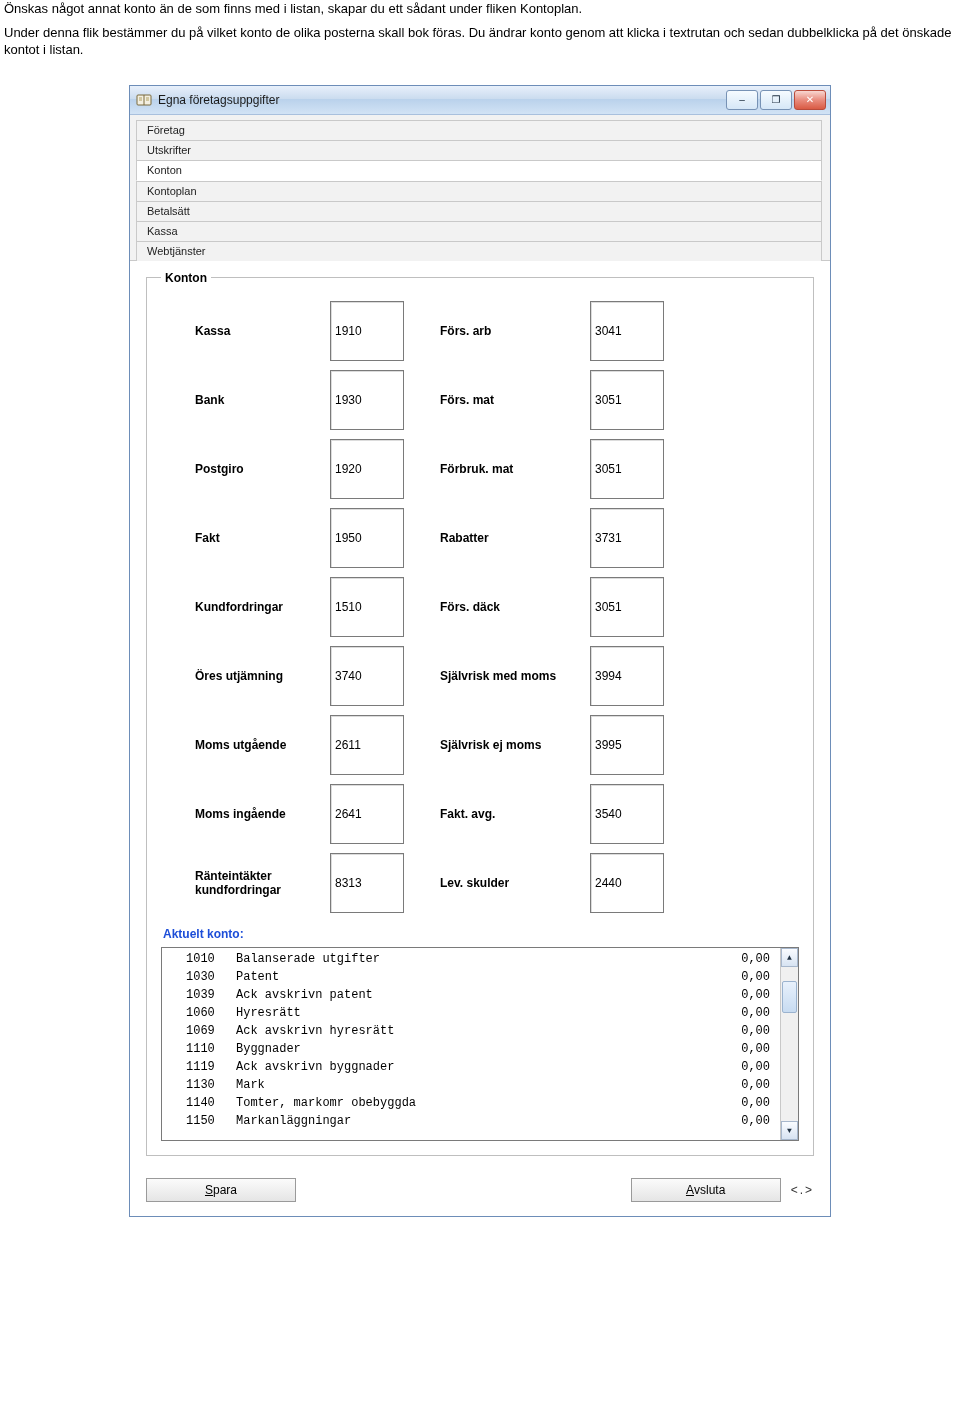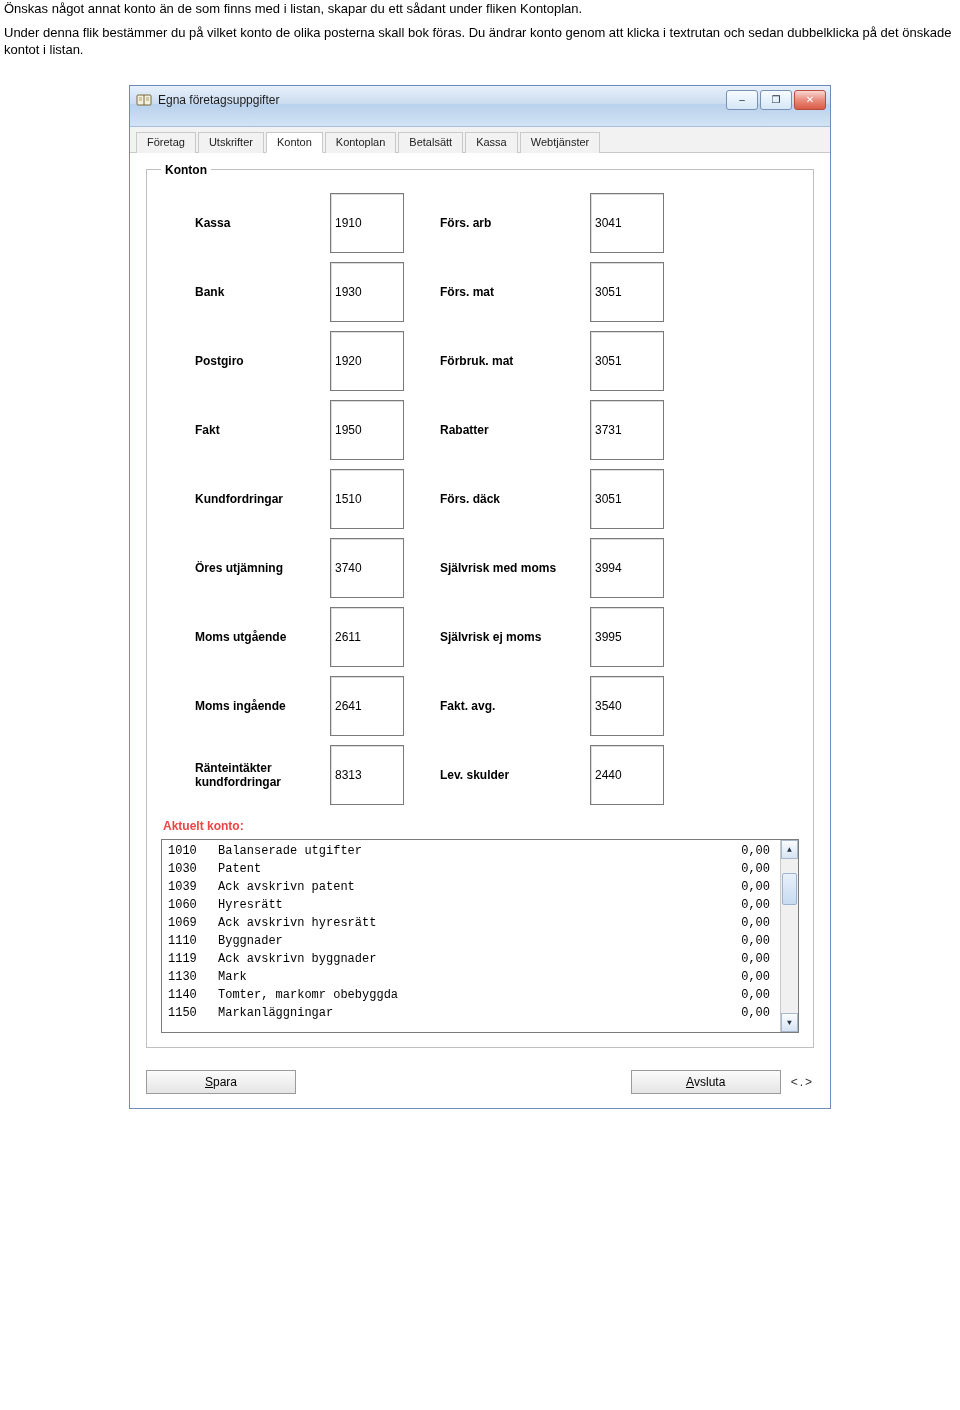--- a/index.html
+++ b/index.html
@@ -37,21 +37,21 @@
     font-size: 11px;
     color: #000;
     background: #f2f2f2;
   }
   .titlebar {
     height: 28px;
     background: linear-gradient(#e8f0fb, #cbdcef 45%, #b9d1eb 46%, #d2e3f5);
     border-bottom: 1px solid #a9c0dd;
     display: flex;
     align-items: center;
-    padding: 0 4px 12px 6px;
+    padding: 0 4px 0 6px;
   }
   .titlebar .icon {
     width: 16px; height: 16px; margin-right: 6px;
     display: inline-flex; align-items: center; justify-content: center;
   }
   .titlebar .title {
     flex: 1;
     font-size: 12px;
     color: #1a1a1a;
   }
@@ -69,20 +69,21 @@
     background: linear-gradient(#f8d7d1,#e98c7e 50%,#d95b44);
     border-color: #b94b3b;
     color: #fff;
   }
   .tabstrip {
     background: #f2f2f2;
     padding: 4px 6px 0 6px;
     border-bottom: 1px solid #c9c9c9;
     display: flex;
     gap: 0;
+    flex-direction: column;
   }
   .tab {
     padding: 3px 10px 4px 10px;
     border: 1px solid #c9c9c9;
     border-bottom: none;
     background: #f2f2f2;
     font-size: 11px;
     margin-right: 2px;
     position: relative;
     top: 1px;
@@ -128,39 +129,40 @@
     padding: 19px 4px;
     font-family: Tahoma, Arial, sans-serif;
     font-size: 12px;
     background: #fff;
   }
   .colgap { width: 40px; }
   .info-row {
     display: flex;
     margin: 14px 0 6px 2px;
     font-weight: bold;
-    color: #ef4444;
+    color: #1d4ed8;
     font-size: 12px;
   }
   .info-left { width: 255px; }
   .info-right { width: 280px; line-height: 1.25; }
   .listbox {
     border: 1px solid #7a7a7a;
     height: 192px;
     background: #fff;
     font-family: "Courier New", monospace;
     font-size: 12px;
     display: flex;
     position: relative;
   }
   .listcontent {
     flex: 1;
     padding: 2px 6px;
     overflow: hidden;
     white-space: pre;
+    margin-left: 18px;
   }
   .listrow {
     display: flex;
     justify-content: space-between;
     line-height: 18px;
   }
   .listrow .ln { display:inline-block; min-width:50px; }
   .listrow .lt { flex:1; }
   .listrow .lv { min-width:60px; text-align:right; padding-right:4px;}
   .scrollbar {

